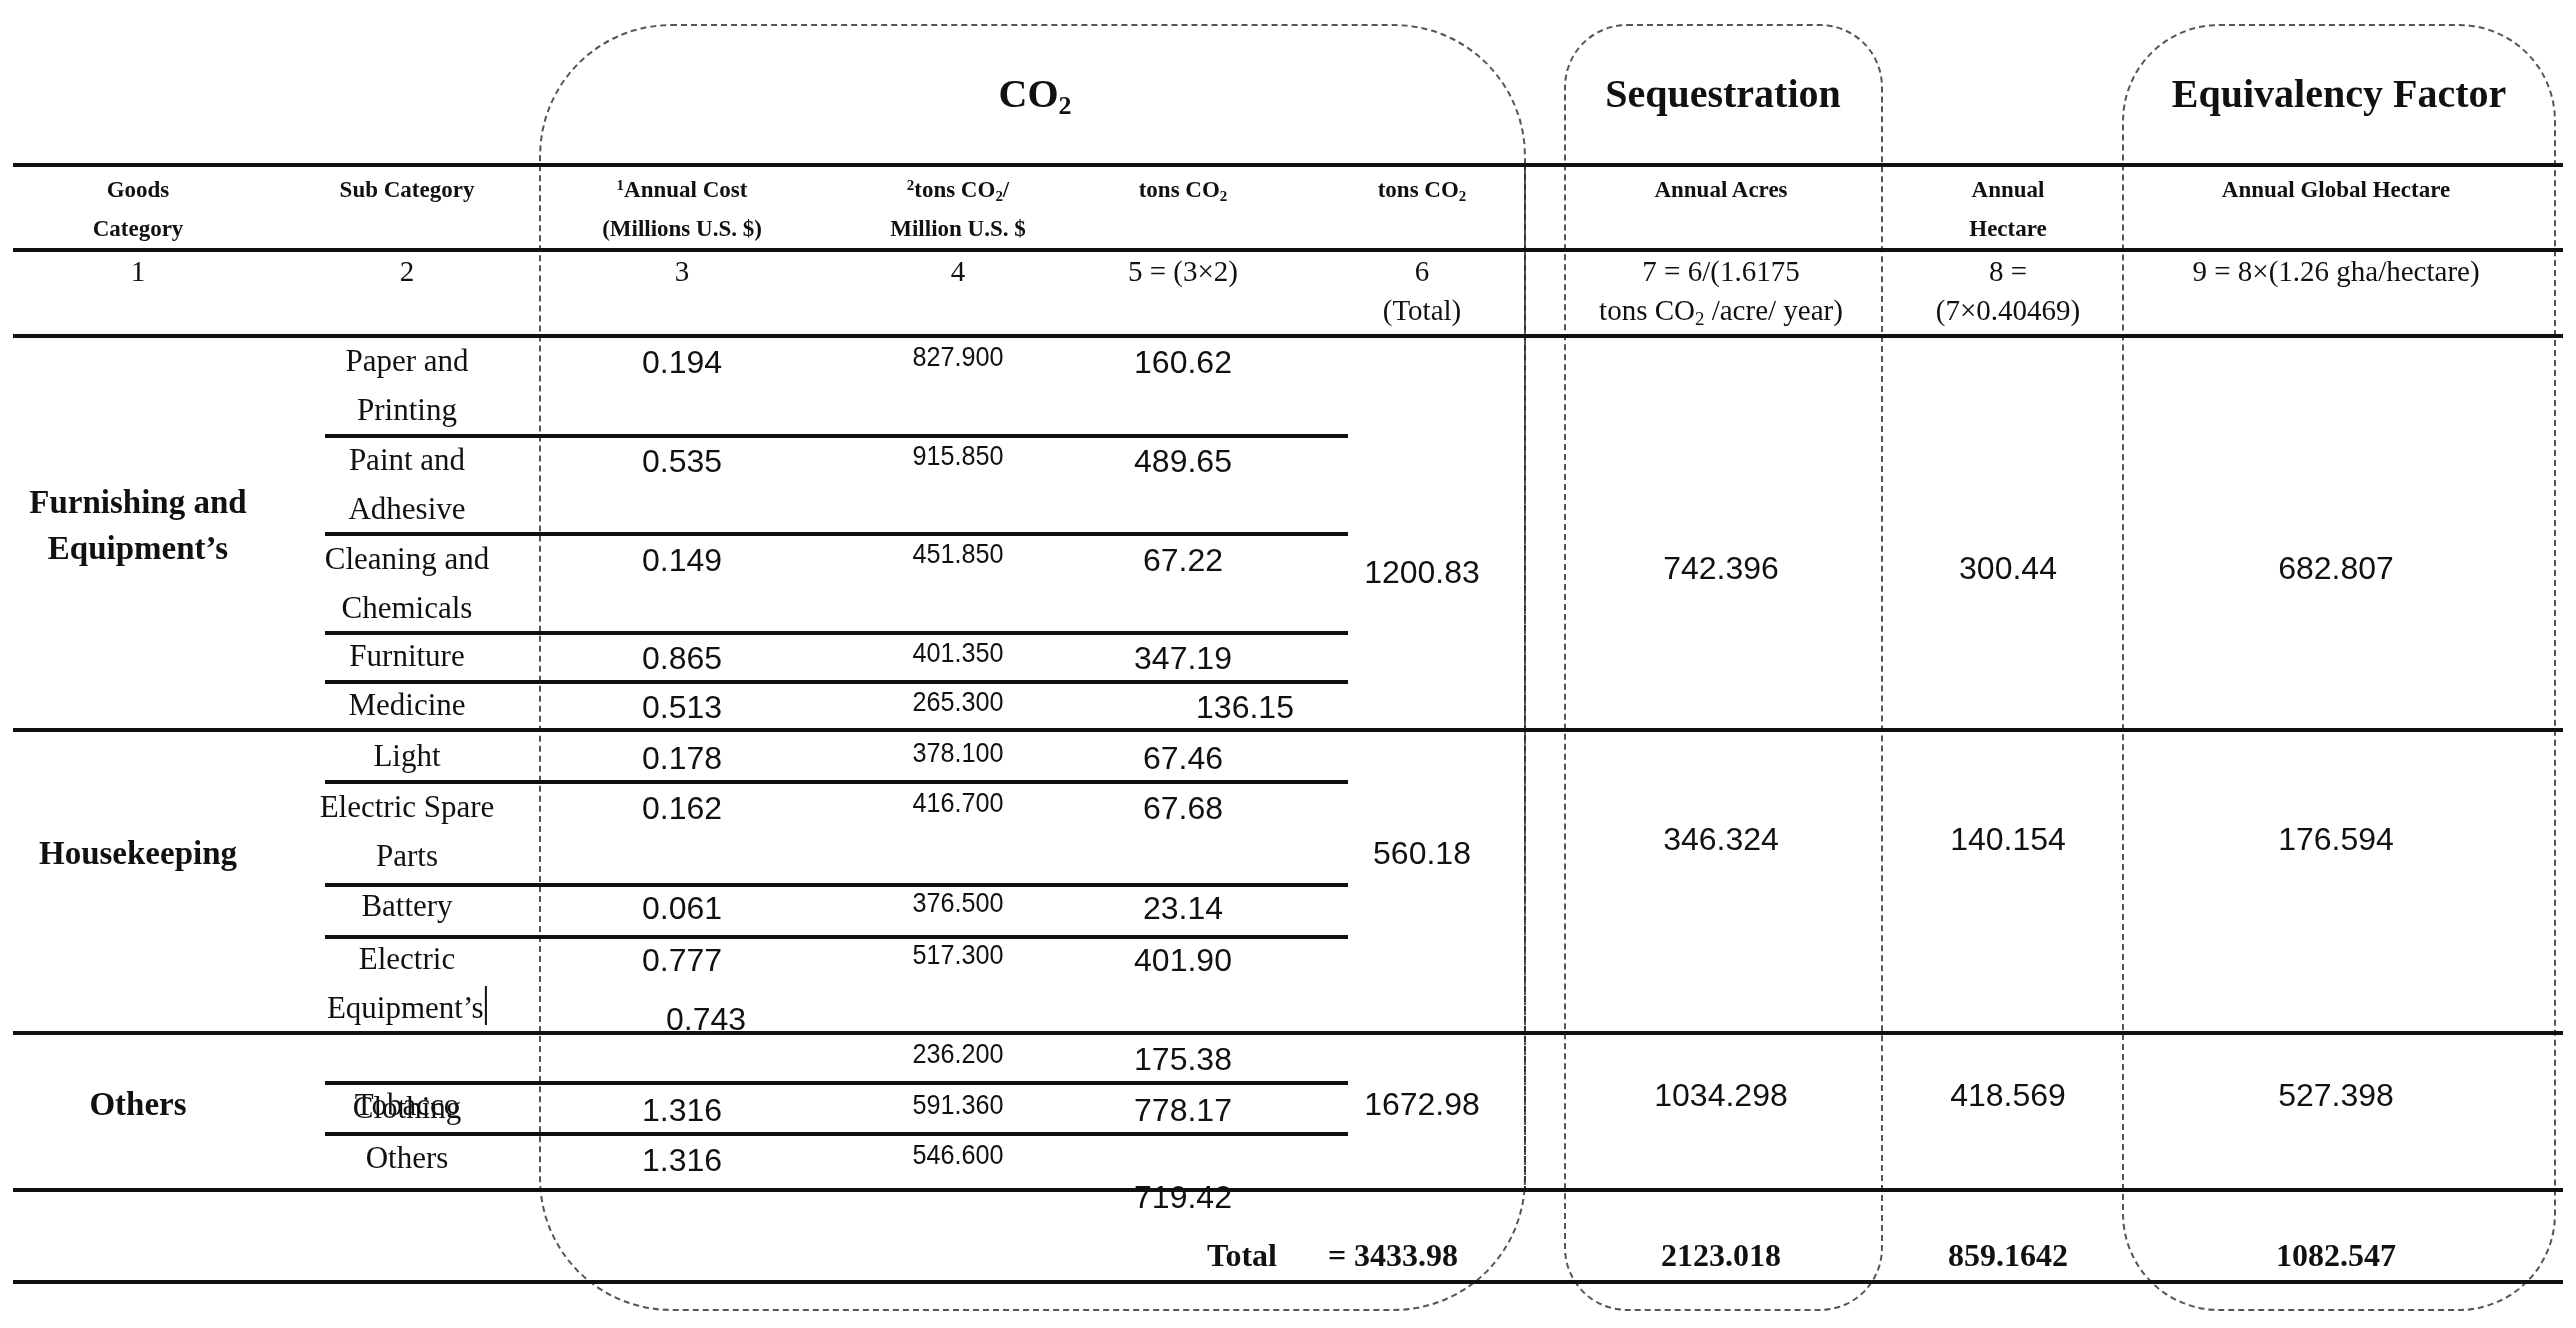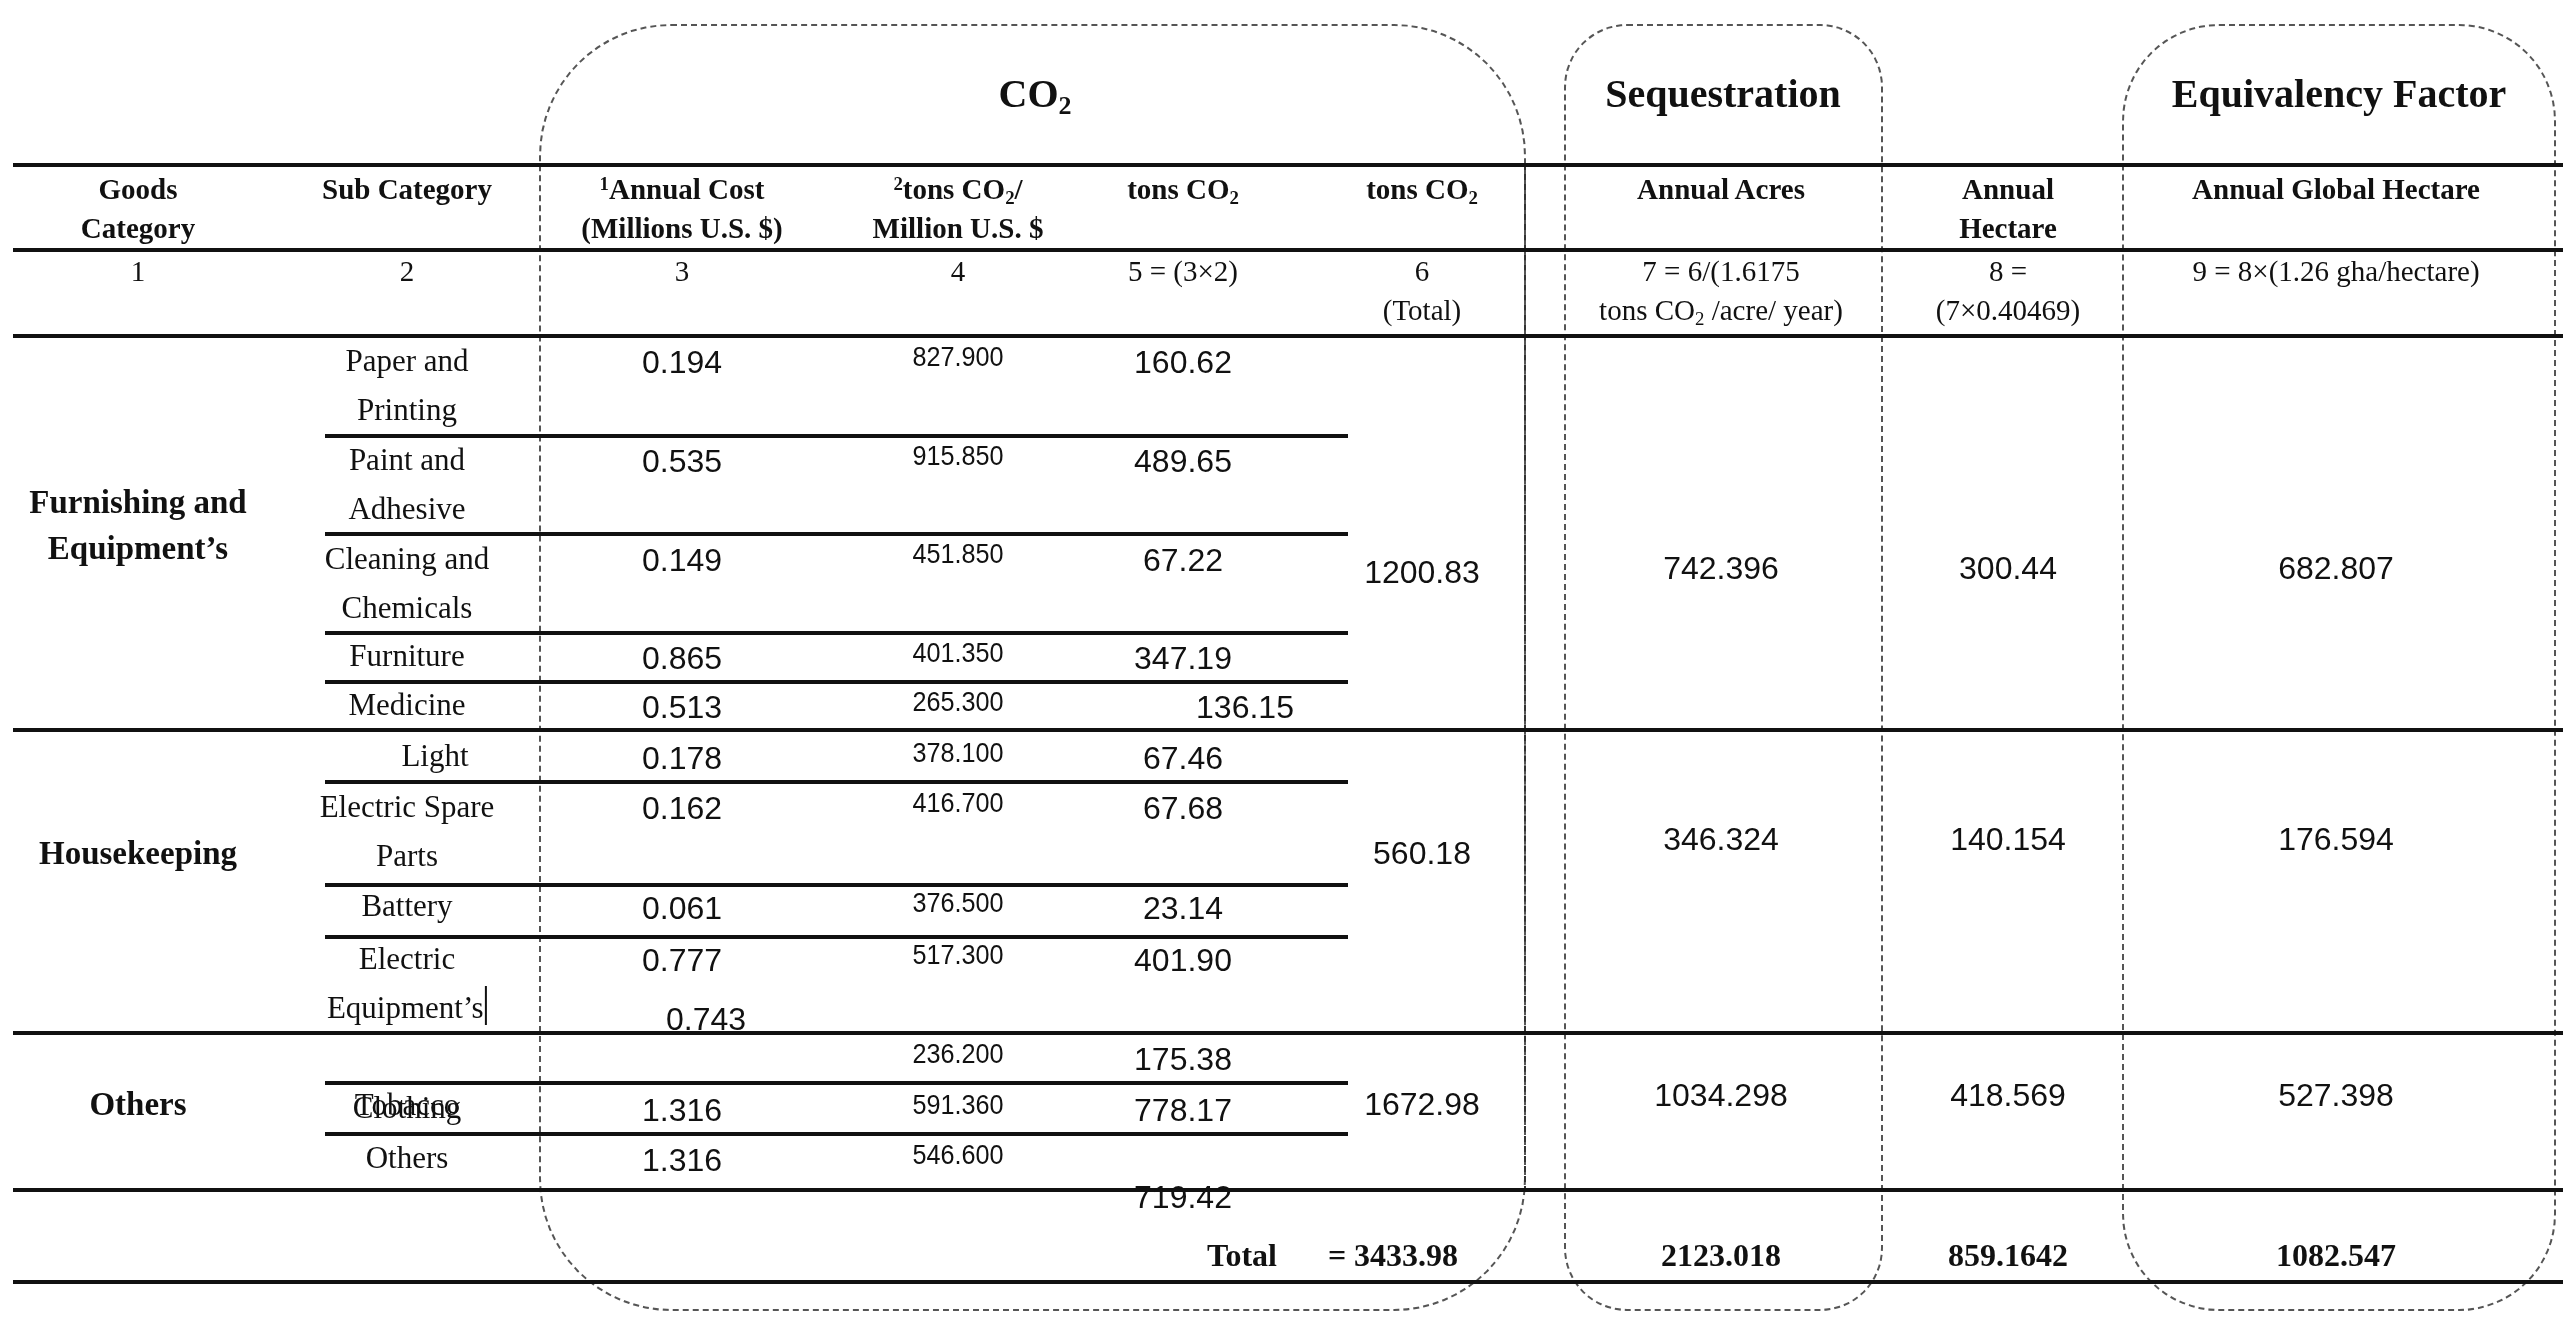--- a/index.html
+++ b/index.html
@@ -15,21 +15,21 @@
     box-sizing: border-box;
   }
   .box.small { border-radius: 63px; }
   .vdash { position: absolute; width: 0; border-left: 2.8px dashed #333; }
   .cell {
     position: absolute;
     text-align: center;
     transform: translateX(-50%);
     white-space: nowrap;
   }
-  .hdr { font-weight: bold; font-size: 29px; line-height: 39px; }
+  .hdr { font-weight: bold; font-size: 23px; line-height: 39px; }
   .grp-title { font-weight: bold; font-size: 40px; line-height: 40px; }
   .formula { font-size: 29px; line-height: 39px; }
   .sub { font-size: 31px; line-height: 49px; }
   .num { font-size: 32px; line-height: 39px; }
   .num4 { font-size: 28px; line-height: 35px; transform: translateX(-50%) scaleX(0.9); }
   .cat { font-weight: bold; font-size: 33px; line-height: 46px; }
   .big { font-size: 32px; line-height: 39px; }
   .tot { font-weight: bold; font-size: 32px; }
   sub.s { font-size: 0.65em; vertical-align: -0.25em; line-height: 0; }
   sup.s { font-size: 0.65em; vertical-align: 0.5em; line-height: 0; }
@@ -160,21 +160,21 @@
 <div class="cell sans num4" style="left:958px; top:684px;">265.300</div>
 <div class="cell sans num" style="left:1245px; top:688px;">136.15</div>
 
 <div class="cell sans big" style="left:1422px; top:553px;">1200.83</div>
 <div class="cell sans big" style="left:1721px; top:549px;">742.396</div>
 <div class="cell sans big" style="left:2008px; top:549px;">300.44</div>
 <div class="cell sans big" style="left:2336px; top:549px;">682.807</div>
 
 <div class="cell serif cat" style="left:138px; top:830px;">Housekeeping</div>
 
-<div class="cell serif sub" style="left:407px; top:731px;margin-left:28px;">Light</div>
+<div class="cell serif sub" style="left:407px; top:731px;">Light</div>
 <div class="cell sans num" style="left:682px; top:739px;">0.178</div>
 <div class="cell sans num4" style="left:958px; top:735px;">378.100</div>
 <div class="cell sans num" style="left:1183px; top:739px;">67.46</div>
 
 <div class="cell serif sub" style="left:407px; top:782px;">
   <div>Electric Spare</div>
   <div>Parts</div>
 </div>
 <div class="cell sans num" style="left:682px; top:789px;">0.162</div>
 <div class="cell sans num4" style="left:958px; top:785px;">416.700</div>

